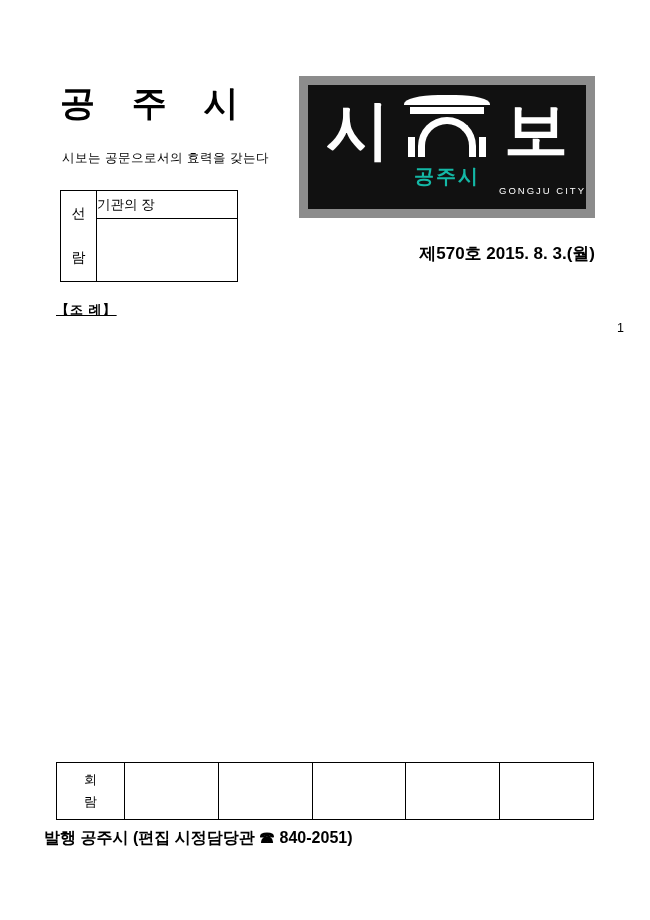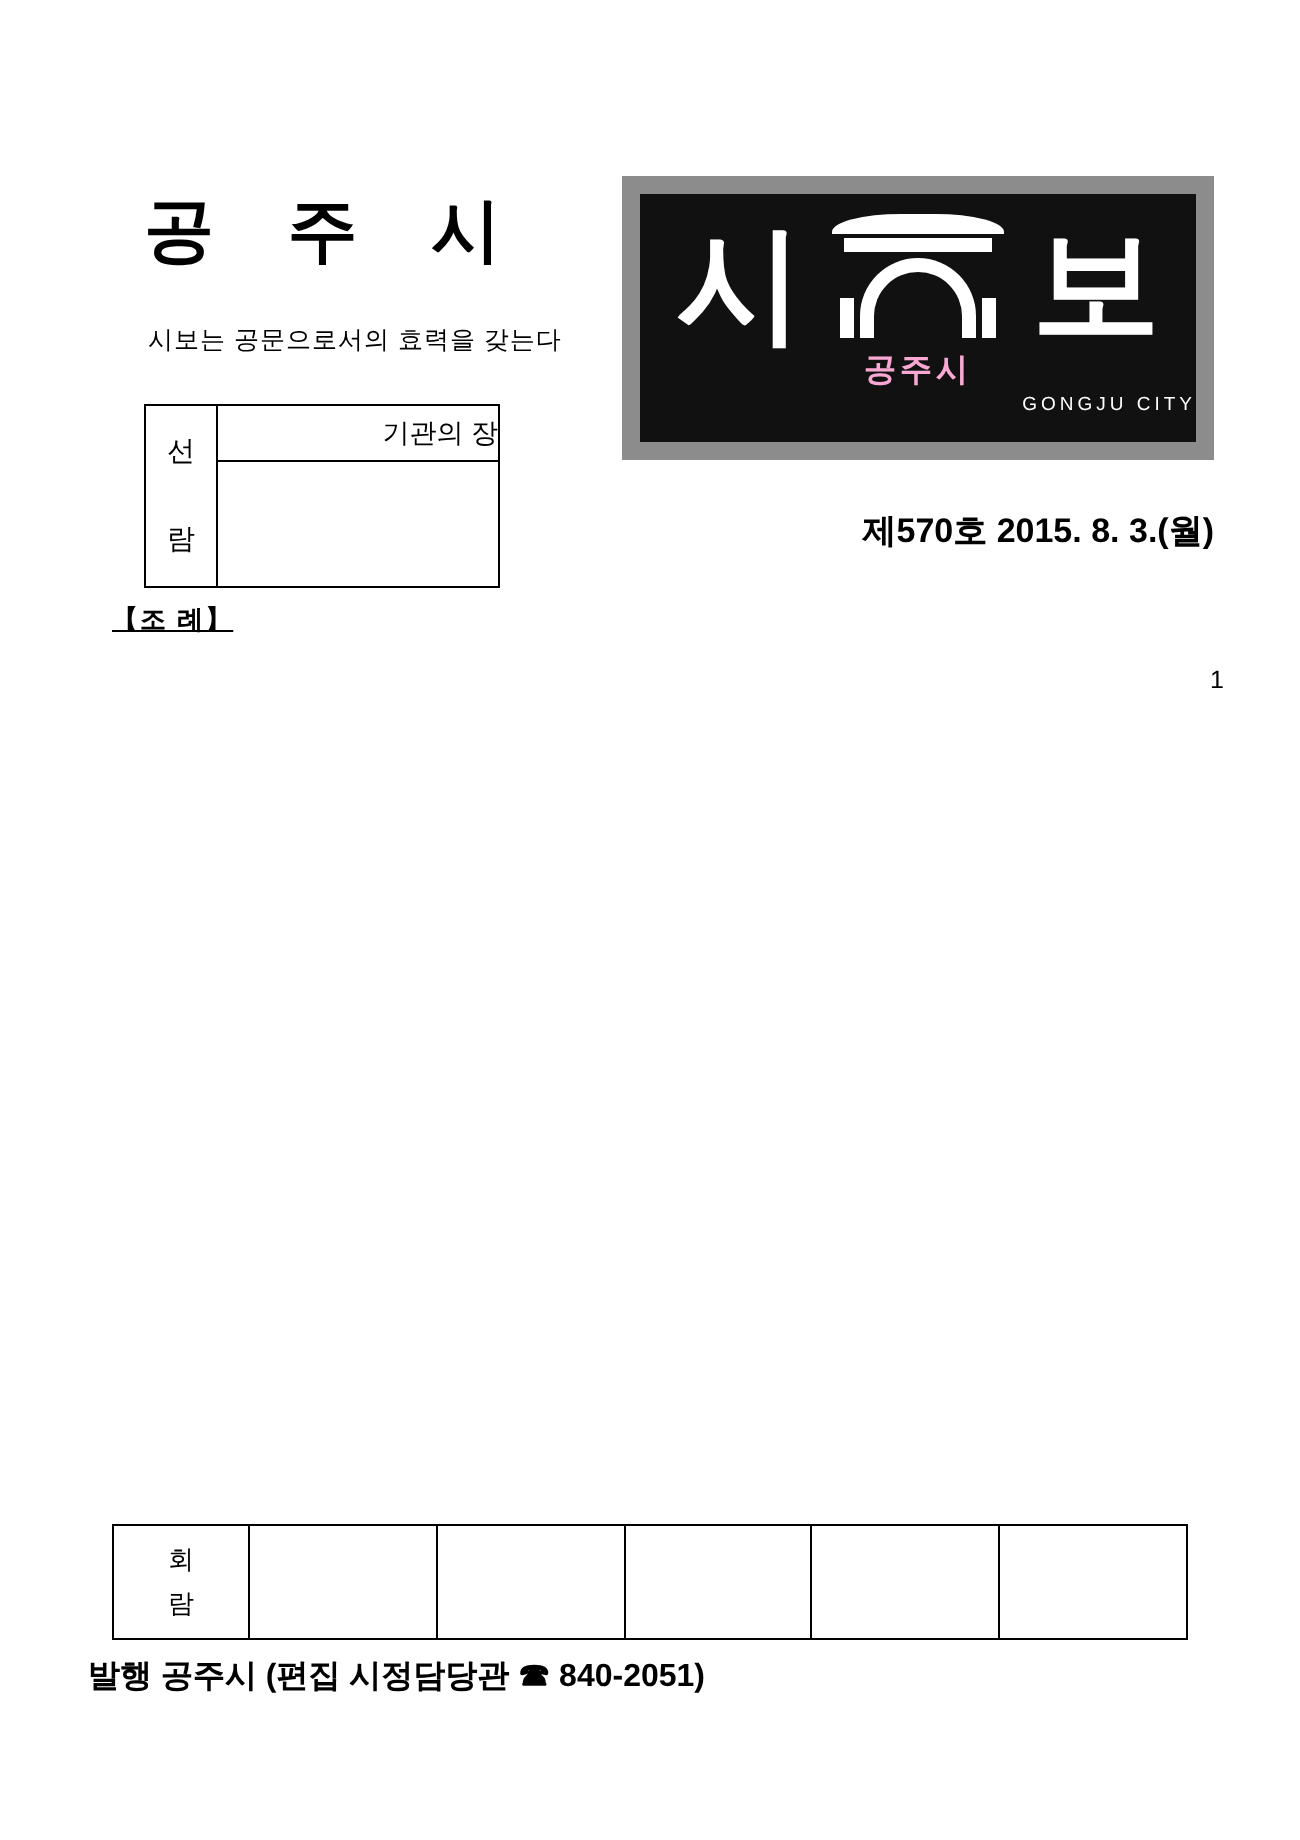--- a/index.html
+++ b/index.html
@@ -12,21 +12,21 @@
     background: #ffffff;
     font-family: "Liberation Sans", sans-serif;
     color: #000000;
     overflow: hidden;
   }
   .page {
     position: relative;
     width: 552px;
     height: 920px;
     box-sizing: border-box;
-    padding: 16px;
+    padding: 4px;
   }
 
   
   .header {
     position: relative;
     height: 230px;
   }
   .title-main {
     position: absolute;
     left: 56px;
@@ -73,21 +73,21 @@
   .seal-left .ch2 { top: 58px; }
   .seal-right {
     flex: 1;
     position: relative;
   }
   .seal-right .label {
     position: absolute;
     top: 5px;
     left: 0;
     width: 100%;
-    text-align: right;
+    text-align: left;
     font-size: 13.5px;
   }
   .seal-right .divider {
     position: absolute;
     top: 27px;
     left: 0;
     width: 100%;
     border-top: 1px solid #000;
   }
 
@@ -164,22 +164,22 @@
     background: #ffffff;
   }
   .gate .post-l { left: 4px; }
   .gate .post-r { right: 4px; }
   .logo-kor {
     position: absolute;
     left: 0;
     width: 100%;
     text-align: center;
     top: 78px;
-    color: #f9a8d4;
-    font-size: 16px;
+    color: #14b8a6;
+    font-size: 20px;
     font-weight: bold;
     letter-spacing: 2px;
   }
   .logo-eng {
     position: absolute;
     left: 0;
     width: 100%;
     text-align: right;
     top: 100px;
     color: #ffffff;

